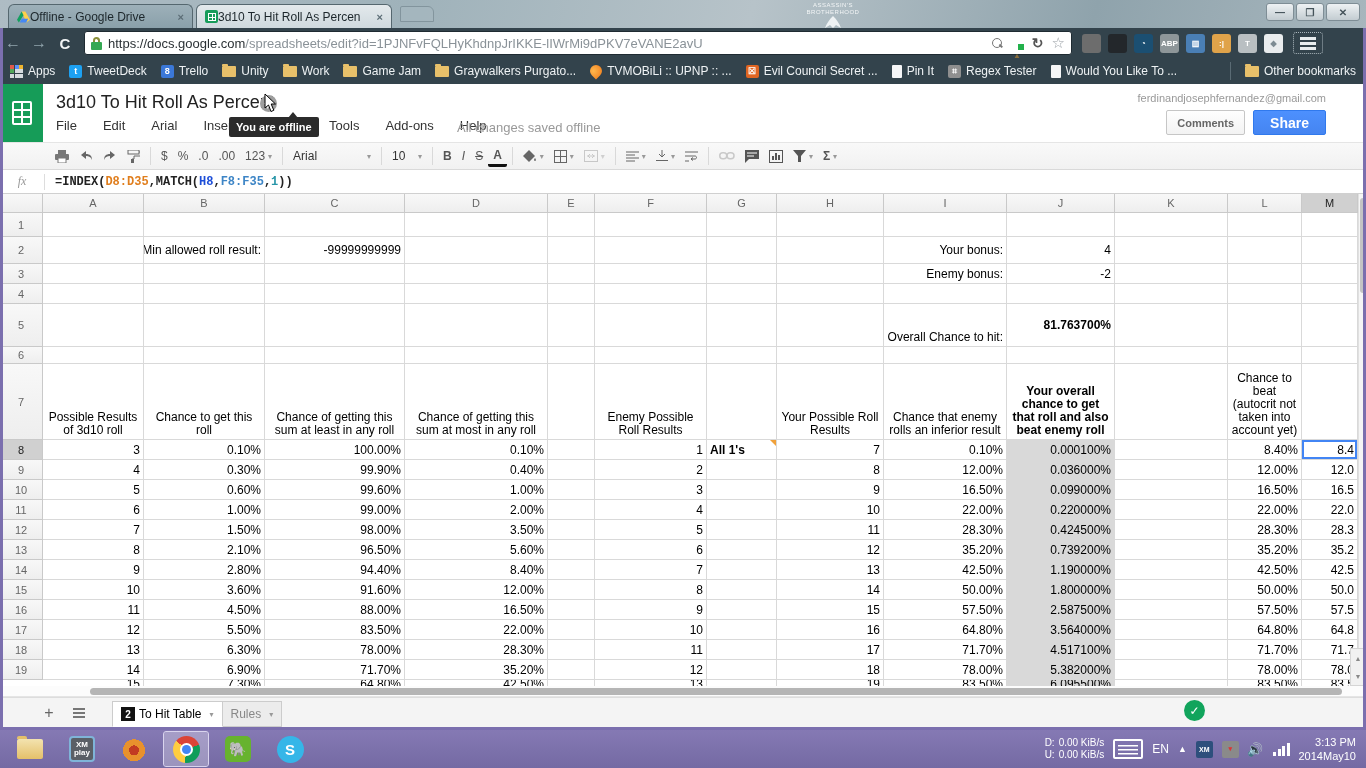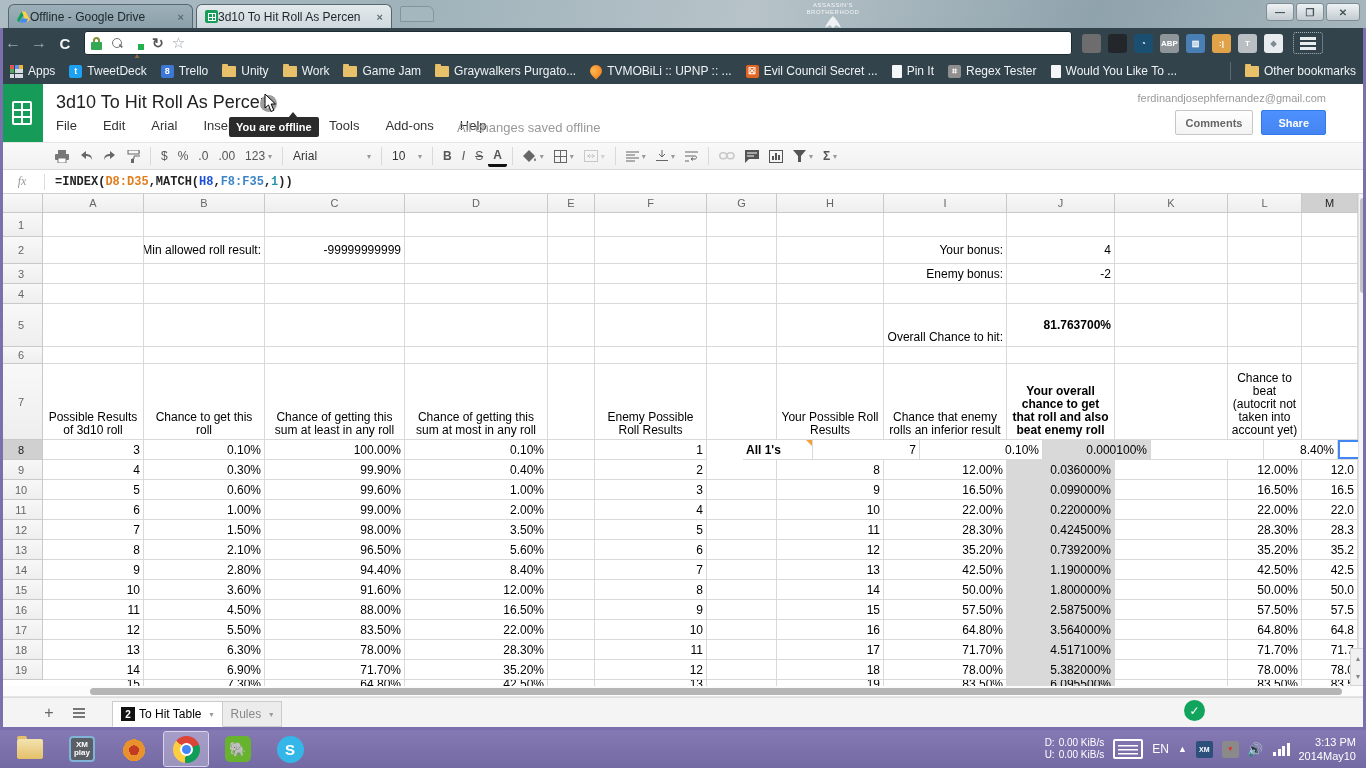--- a/index.html
+++ b/index.html
@@ -72,21 +72,21 @@
   linear-gradient(#fff,#fff) 0 6px/16px 2px no-repeat,
   linear-gradient(#fff,#fff) 0 13px/16px 2px no-repeat,
   linear-gradient(#fff,#fff) 7px 0/2px 20px no-repeat;}
 .doc-title{left:56px;top:92px;font-size:18px;color:#222;}
 .offline-bolt{left:260px;top:95px;width:17px;height:17px;background:#9e9e9e;border-radius:50%;display:flex;align-items:center;justify-content:center;}
 .menu-row{left:56px;top:118px;display:flex;gap:26px;font-size:13px;color:#333;}
 .saved-status{left:457px;top:120px;font-size:13px;color:#999;}
 .account-email{right:40px;top:92px;font-size:11px;color:#999;}
 .hdr-buttons{right:40px;top:110px;display:flex;gap:8px;}
 .btn-comments{height:25px;padding:0 10px;background:linear-gradient(#fefefe,#f3f3f3);border:1px solid #c6c6c6;border-radius:2px;font-size:11px;font-weight:bold;color:#666;display:flex;align-items:center;}
-.btn-share{height:25px;padding:0 16px;background:linear-gradient(#4d90fe,#4585f1);border:1px solid #3079ed;border-radius:2px;font-size:11px;font-weight:bold;color:#fff;display:flex;align-items:center;}
+.btn-share{height:25px;padding:0 16px;background:linear-gradient(#4d90fe,#4585f1);border:1px solid #3079ed;border-radius:2px;font-size:14px;font-weight:bold;color:#fff;display:flex;align-items:center;}
 .tooltip{left:229px;top:117px;background:#2b2b2b;color:#fff;font-size:11px;font-weight:bold;padding:4px 7px;border-radius:2px;z-index:50;}
 .tooltip-arrow{left:288px;top:112px;width:0;height:0;border-left:5px solid transparent;border-right:5px solid transparent;border-bottom:6px solid #2b2b2b;z-index:50;}
 .cursor{left:264px;top:93px;z-index:60;}
 
 
 .sheets-toolbar{left:0;top:142px;width:1366px;height:28px;background:linear-gradient(#f9f9f9,#f1f1f1);border-top:1px solid #e5e5e5;border-bottom:1px solid #d9d9d9;display:flex;align-items:center;padding-left:50px;font-size:12px;color:#444;}
 .tb{display:flex;align-items:center;justify-content:center;height:22px;padding:0 5px;border-radius:2px;color:#555;}
 .tb b{font-weight:bold;}
 .tb-sep{width:1px;height:18px;background:#d9d9d9;margin:0 5px;}
 .tb .caret{font-size:8px;color:#999;margin-left:3px;}
@@ -207,20 +207,21 @@
 
 <div class="abs navbar">
   <span class="nav-arrow">←</span>
   <span class="nav-arrow">→</span>
   <span class="reload-glyph">C</span>
   <div class="urlbox">
     <span class="lock-icon">
         <span class="lock-shackle"></span>
         <span class="lock-body"></span>
       </span>
+    <span class="url-text"><span>https://docs.google.com</span><span class="url-path">/spreadsheets/edit?id=1PJNFvFQLHyKhdnpJrIKKE-lIWrMi9dPKV7eVANE2avU</span></span>
     <span class="url-icons">
       <span class="zoom-glass"></span>
       <span class="drive-offline-icon"><span class="drive-tri"></span><span class="drive-sq"></span></span>
       <span class="sync-glyph">↻</span>
       <span class="star-glyph">☆</span>
     </span>
   </div>
   <div class="ext-area">
       <span class="ext-icon" style="background: rgb(109, 109, 109);"></span>
       <span class="ext-icon" style="background: rgb(35, 39, 43);"></span>
@@ -663,21 +664,21 @@
       <div class="gcell" style="width: 140px; flex: 0 0 140px;">
         <span>100.00%</span>
       </div>
       <div class="gcell" style="width: 143px; flex: 0 0 143px;">
         <span>0.10%</span>
       </div>
       <div class="gcell" style="width: 47px; flex: 0 0 47px;"></div>
       <div class="gcell" style="width: 112px; flex: 0 0 112px;">
         <span>1</span>
       </div>
-      <div class="gcell left bold" style="width: 70px; flex: 0 0 70px; margin-left: 36px;">
+      <div class="gcell left bold" style="width: 70px; flex: 0 0 70px;">
         <span>All 1's</span>
         <span class="corner-tri"></span>
       </div>
       <div class="gcell" style="width: 107px; flex: 0 0 107px;">
         <span>7</span>
       </div>
       <div class="gcell" style="width: 123px; flex: 0 0 123px;">
         <span>0.10%</span>
       </div>
       <div class="gcell grayfill" style="width: 108px; flex: 0 0 108px;">

